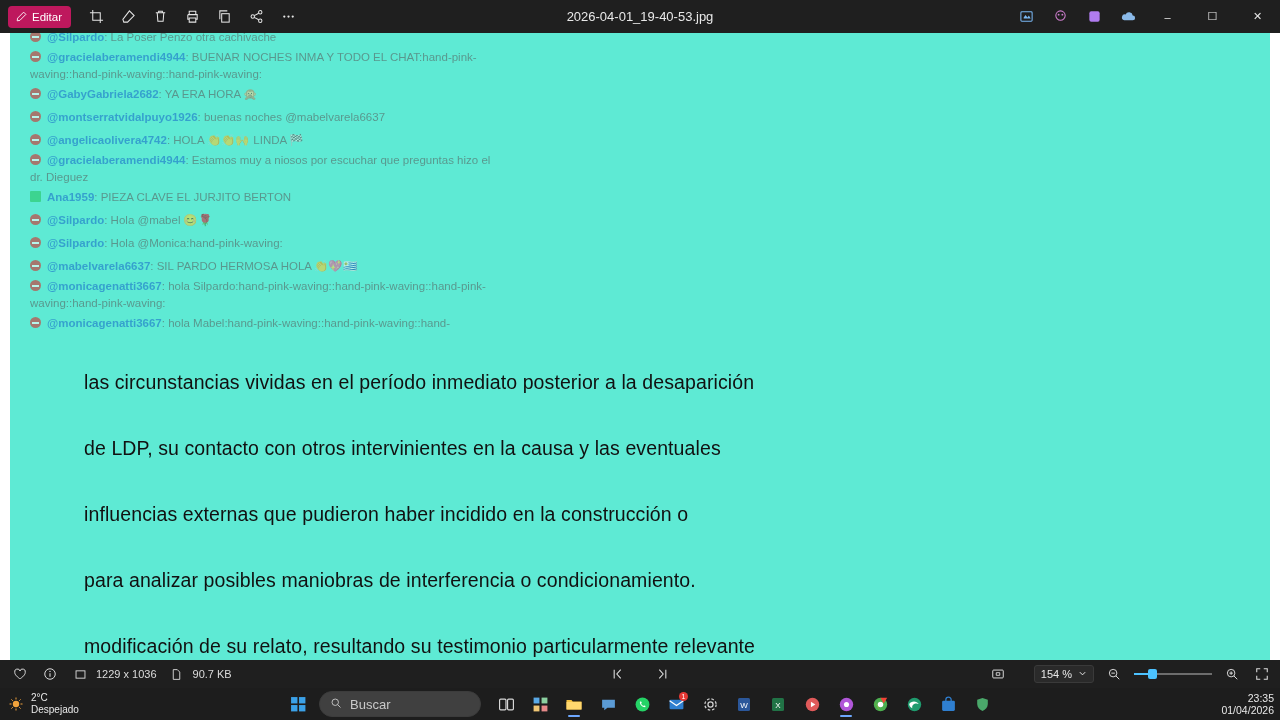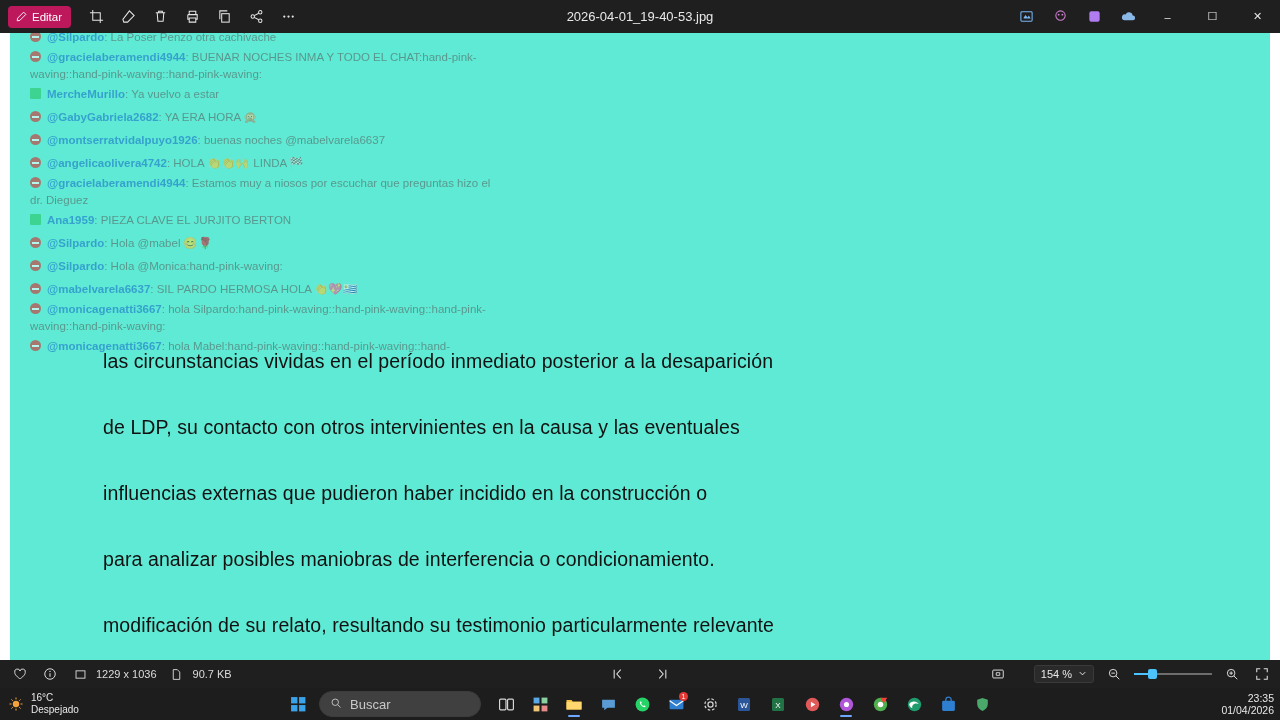--- a/index.html
+++ b/index.html
@@ -137,28 +137,27 @@
     top: 1px;
     margin-right: 6px;
     border-radius: 1px;
   }
   .uname { color: #1567c8; font-weight: bold; }
   .msg { color: #555; }
 
   
   .doc-text {
     position: absolute;
-    top: 295px;
+    top: 316px;
     left: 74px;
     width: 935px;
     color: #111;
     font-size: 19.5px;
     line-height: 66px;
     letter-spacing: 0.1px;
-    margin-left: 19px;
   }
   .doc-text p { margin: 0; white-space: nowrap; }
 
   
   .statusbar {
     position: absolute;
     bottom: 32px; left: 0;
     width: 1280px;
     height: 28px;
     background: #1f1f1f;
@@ -375,23 +374,20 @@
     <div class="doc-page">
 
       <div class="chat-overlay">
         <span class="chat-line">
           <span class="badge-red"></span><span class="uname">@Silpardo</span><span class="msg">: La Poser Penzo otra cachivache</span>
         </span>
         <span class="chat-line wrap">
           <span class="badge-red"></span><span class="uname">@gracielaberamendi4944</span><span class="msg">: BUENAR NOCHES INMA Y TODO EL CHAT:hand-pink-waving::hand-pink-waving::hand-pink-waving:</span>
         </span>
         <span class="chat-line">
-          <span class="badge-green"></span><span class="uname">MercheMurillo</span><span class="msg">: Ya vuelvo a estar</span>
-        </span>
-        <span class="chat-line">
           <span class="badge-red"></span><span class="uname">@GabyGabriela2682</span><span class="msg">: YA ERA HORA 🙊</span>
         </span>
         <span class="chat-line">
           <span class="badge-red"></span><span class="uname">@montserratvidalpuyo1926</span><span class="msg">: buenas noches @mabelvarela6637</span>
         </span>
         <span class="chat-line">
           <span class="badge-red"></span><span class="uname">@angelicaolivera4742</span><span class="msg">: HOLA 👏👏🙌 LINDA 🏁</span>
         </span>
         <span class="chat-line wrap">
           <span class="badge-red"></span><span class="uname">@gracielaberamendi4944</span><span class="msg">: Estamos muy a niosos por escuchar que preguntas hizo el dr. Dieguez</span>
@@ -516,21 +512,21 @@
 
   <div class="taskbar">
     <div class="weather">
       <span class="wicon">
         <svg width="16" height="16" viewBox="0 0 16 16">
             <circle cx="8" cy="8" r="3.2" fill="#f2a33c"></circle>
             <path d="M8 1.5v2M8 12.5v2M1.5 8h2M12.5 8h2M3.4 3.4l1.4 1.4M11.2 11.2l1.4 1.4M12.6 3.4l-1.4 1.4M4.8 11.2l-1.4 1.4" stroke="#f2a33c" stroke-width="1"></path>
           </svg>
       </span>
       <span>
-        <span style="display:block">16°C</span>
+        <span style="display:block">2°C</span>
         <span style="display:block">Despejado</span>
       </span>
     </div>
 
     <div class="tb-center-icons">
       <div class="ti">
         <svg width="17" height="17" viewBox="0 0 16 16">
             <rect x="1" y="1" width="6" height="6" fill="#3ba1e8"></rect>
             <rect x="8.5" y="1" width="6" height="6" fill="#3ba1e8"></rect>
             <rect x="1" y="8.5" width="6" height="6" fill="#3ba1e8"></rect>

